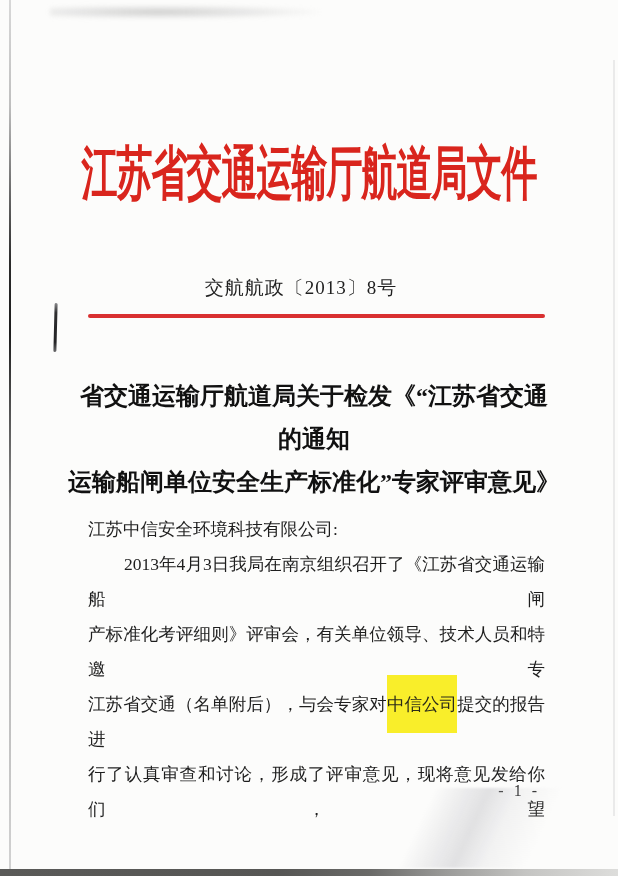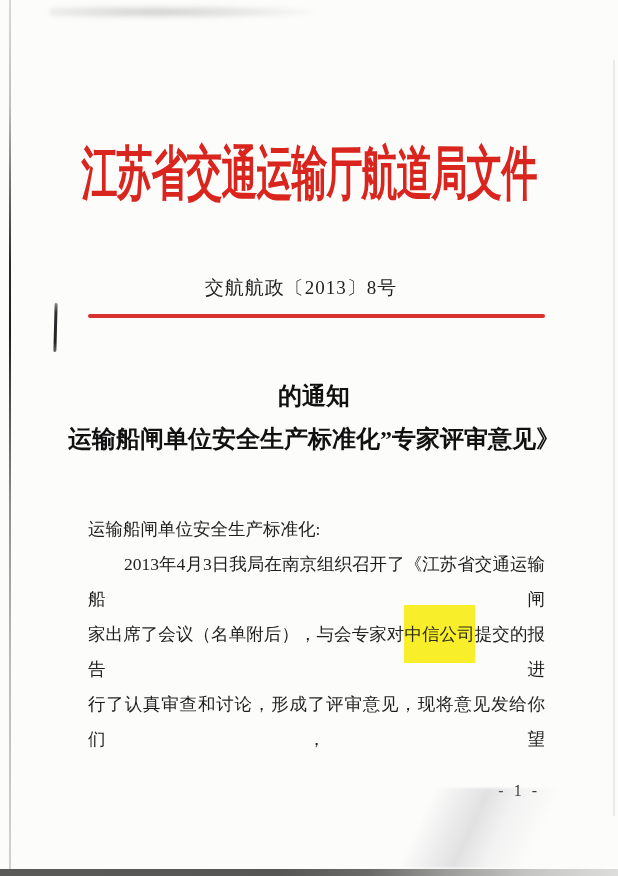--- a/index.html
+++ b/index.html
@@ -155,29 +155,31 @@
   <div class="scan-edge-right"></div>
   <div class="pen-mark"></div>
 
   <h1 class="agency-banner">江苏省交通运输厅航道局文件</h1>
 
   <div class="doc-number">交航航政〔2013〕8号</div>
 
   <div class="red-rule"></div>
 
   <div class="doc-title">
+    <div>省交通运输厅航道局关于检发《“江苏省交通</div>
     <div>的通知</div>
     <div>运输船闸单位安全生产标准化”专家评审意见》</div>
   </div>
 
   <div class="doc-body">
-    <div>运输船闸单位安全生产标准化:</div>
+    <div>江苏中信安全环境科技有限公司:</div>
     <div class="jline indent">2013年4月3日我局在南京组织召开了《江苏省交通运输船闸</div>
+    <div class="jline">产标准化考评细则》评审会，有关单位领导、技术人员和特邀专</div>
     <div class="jline">
-      <span>家出席了会议（名单附后），与会专家对</span><span class="highlight">中信公司</span><span>提交的报告进</span>
+      <span>江苏省交通（名单附后），与会专家对</span><span class="highlight">中信公司</span><span>提交的报告进</span>
     </div>
     <div class="jline">行了认真审查和讨论，形成了评审意见，现将意见发给你们，望</div>
 
   </div>
 
   <div class="page-number">- 1 -</div>
 
   <div class="scan-wrinkle"></div>
   <div class="scan-edge-bottom"></div>
 

